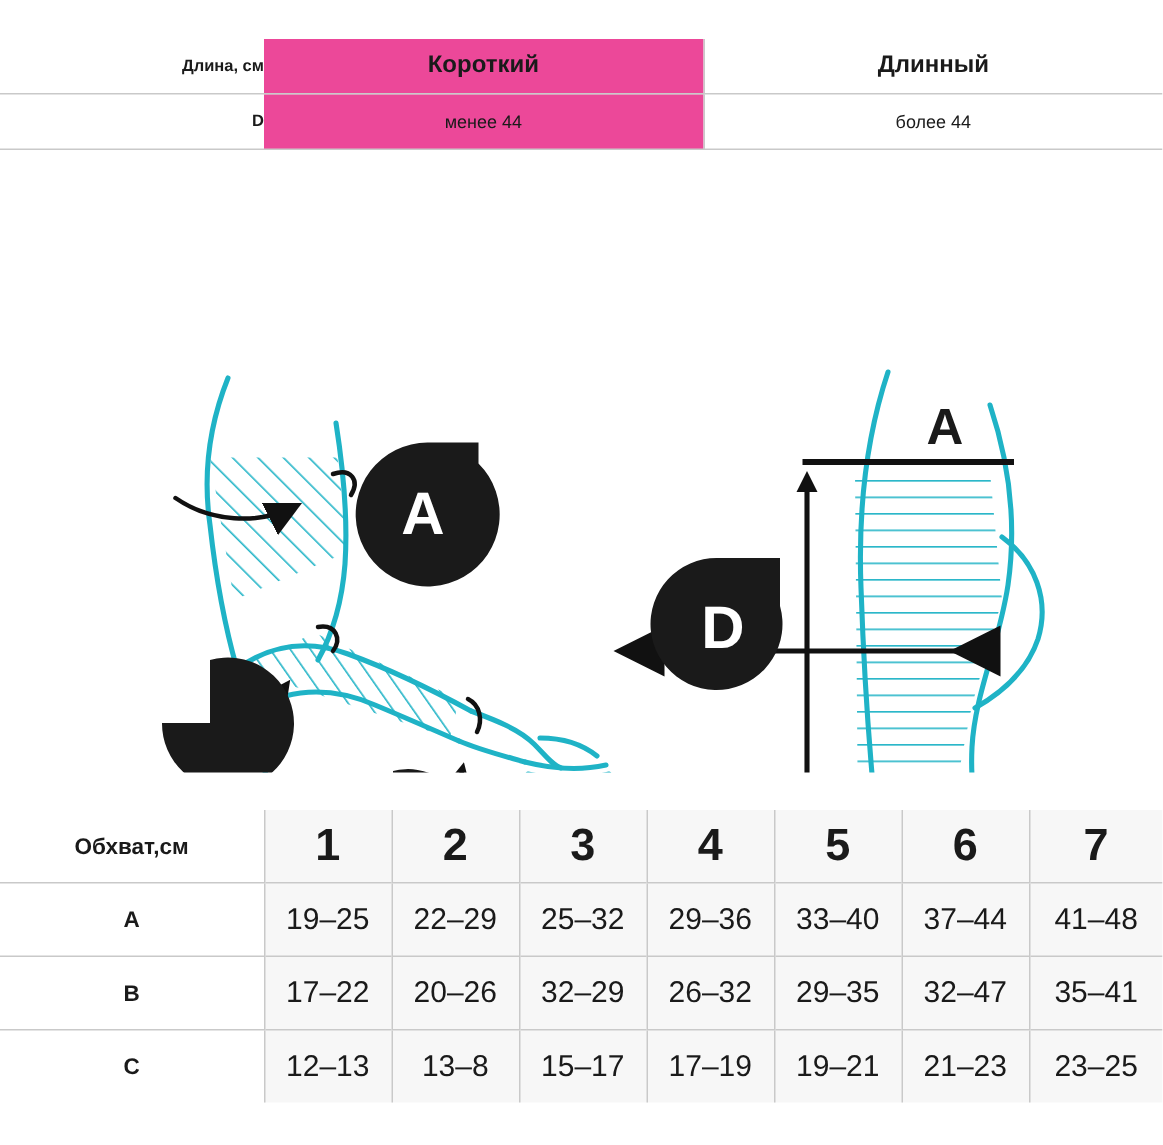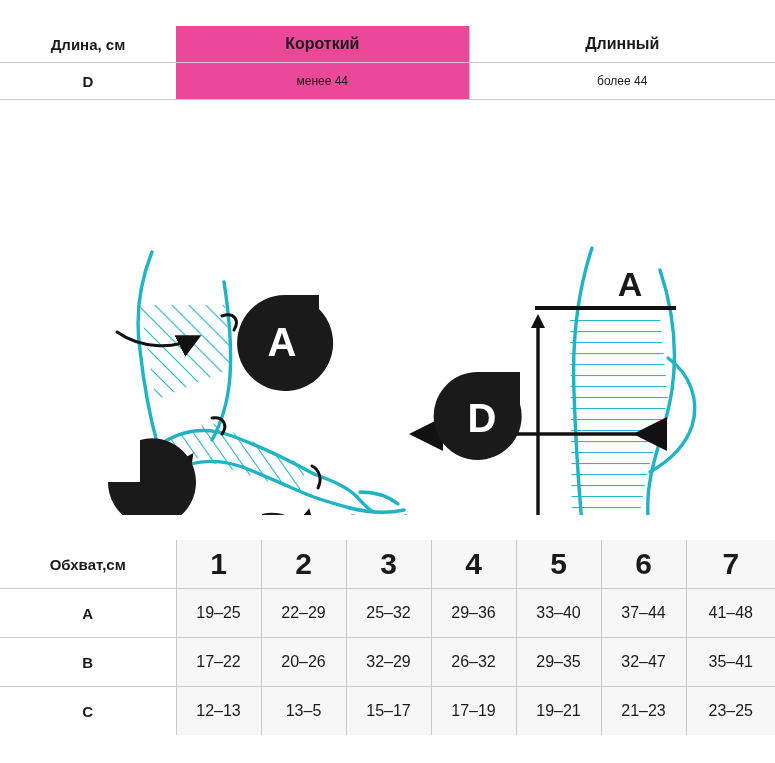--- a/index.html
+++ b/index.html
@@ -34,22 +34,22 @@
     height: 36px;
   }
   .cell {
     font-size: 12px;
     text-align: center;
     vertical-align: middle;
     height: 36px;
   }
   .cell-label {
     font-weight: bold;
-    font-size: 15px;
-    text-align: center;
+    font-size: 11px;
+    text-align: right;
   }
   .hline-bot {
     border-bottom: 1px solid #c9c9c9;
   }
   .vline-r {
     border-right: 1px solid #c9c9c9;
   }
   .shade {
     background: #ec4899;
   }
@@ -102,21 +102,21 @@
     background: #f7f7f7;
     border-left: 1px solid #c9c9c9;
   }
   .bt-row-label {
     font-weight: bold;
     font-size: 15px;
     height: 48px;
     width: 176px;
   }
   .bt-cell {
-    font-size: 16px;
+    font-size: 20px;
     height: 48px;
     background: #f7f7f7;
     border-left: 1px solid #c9c9c9;
   }
   .bt-sep td, .bt-sep th {
     border-top: 1px solid #c9c9c9;
   }
 </style>
 </head>
 <body>
@@ -297,21 +297,21 @@
       <td class="bt-cell">20–26</td>
       <td class="bt-cell">32–29</td>
       <td class="bt-cell">26–32</td>
       <td class="bt-cell">29–35</td>
       <td class="bt-cell">32–47</td>
       <td class="bt-cell">35–41</td>
     </tr>
     <tr class="bt-sep">
       <td class="bt-row-label">C</td>
       <td class="bt-cell">12–13</td>
-      <td class="bt-cell">13–5</td>
+      <td class="bt-cell">13–8</td>
       <td class="bt-cell">15–17</td>
       <td class="bt-cell">17–19</td>
       <td class="bt-cell">19–21</td>
       <td class="bt-cell">21–23</td>
       <td class="bt-cell">23–25</td>
     </tr>
   </tbody>
     </table>
 </div>
 

